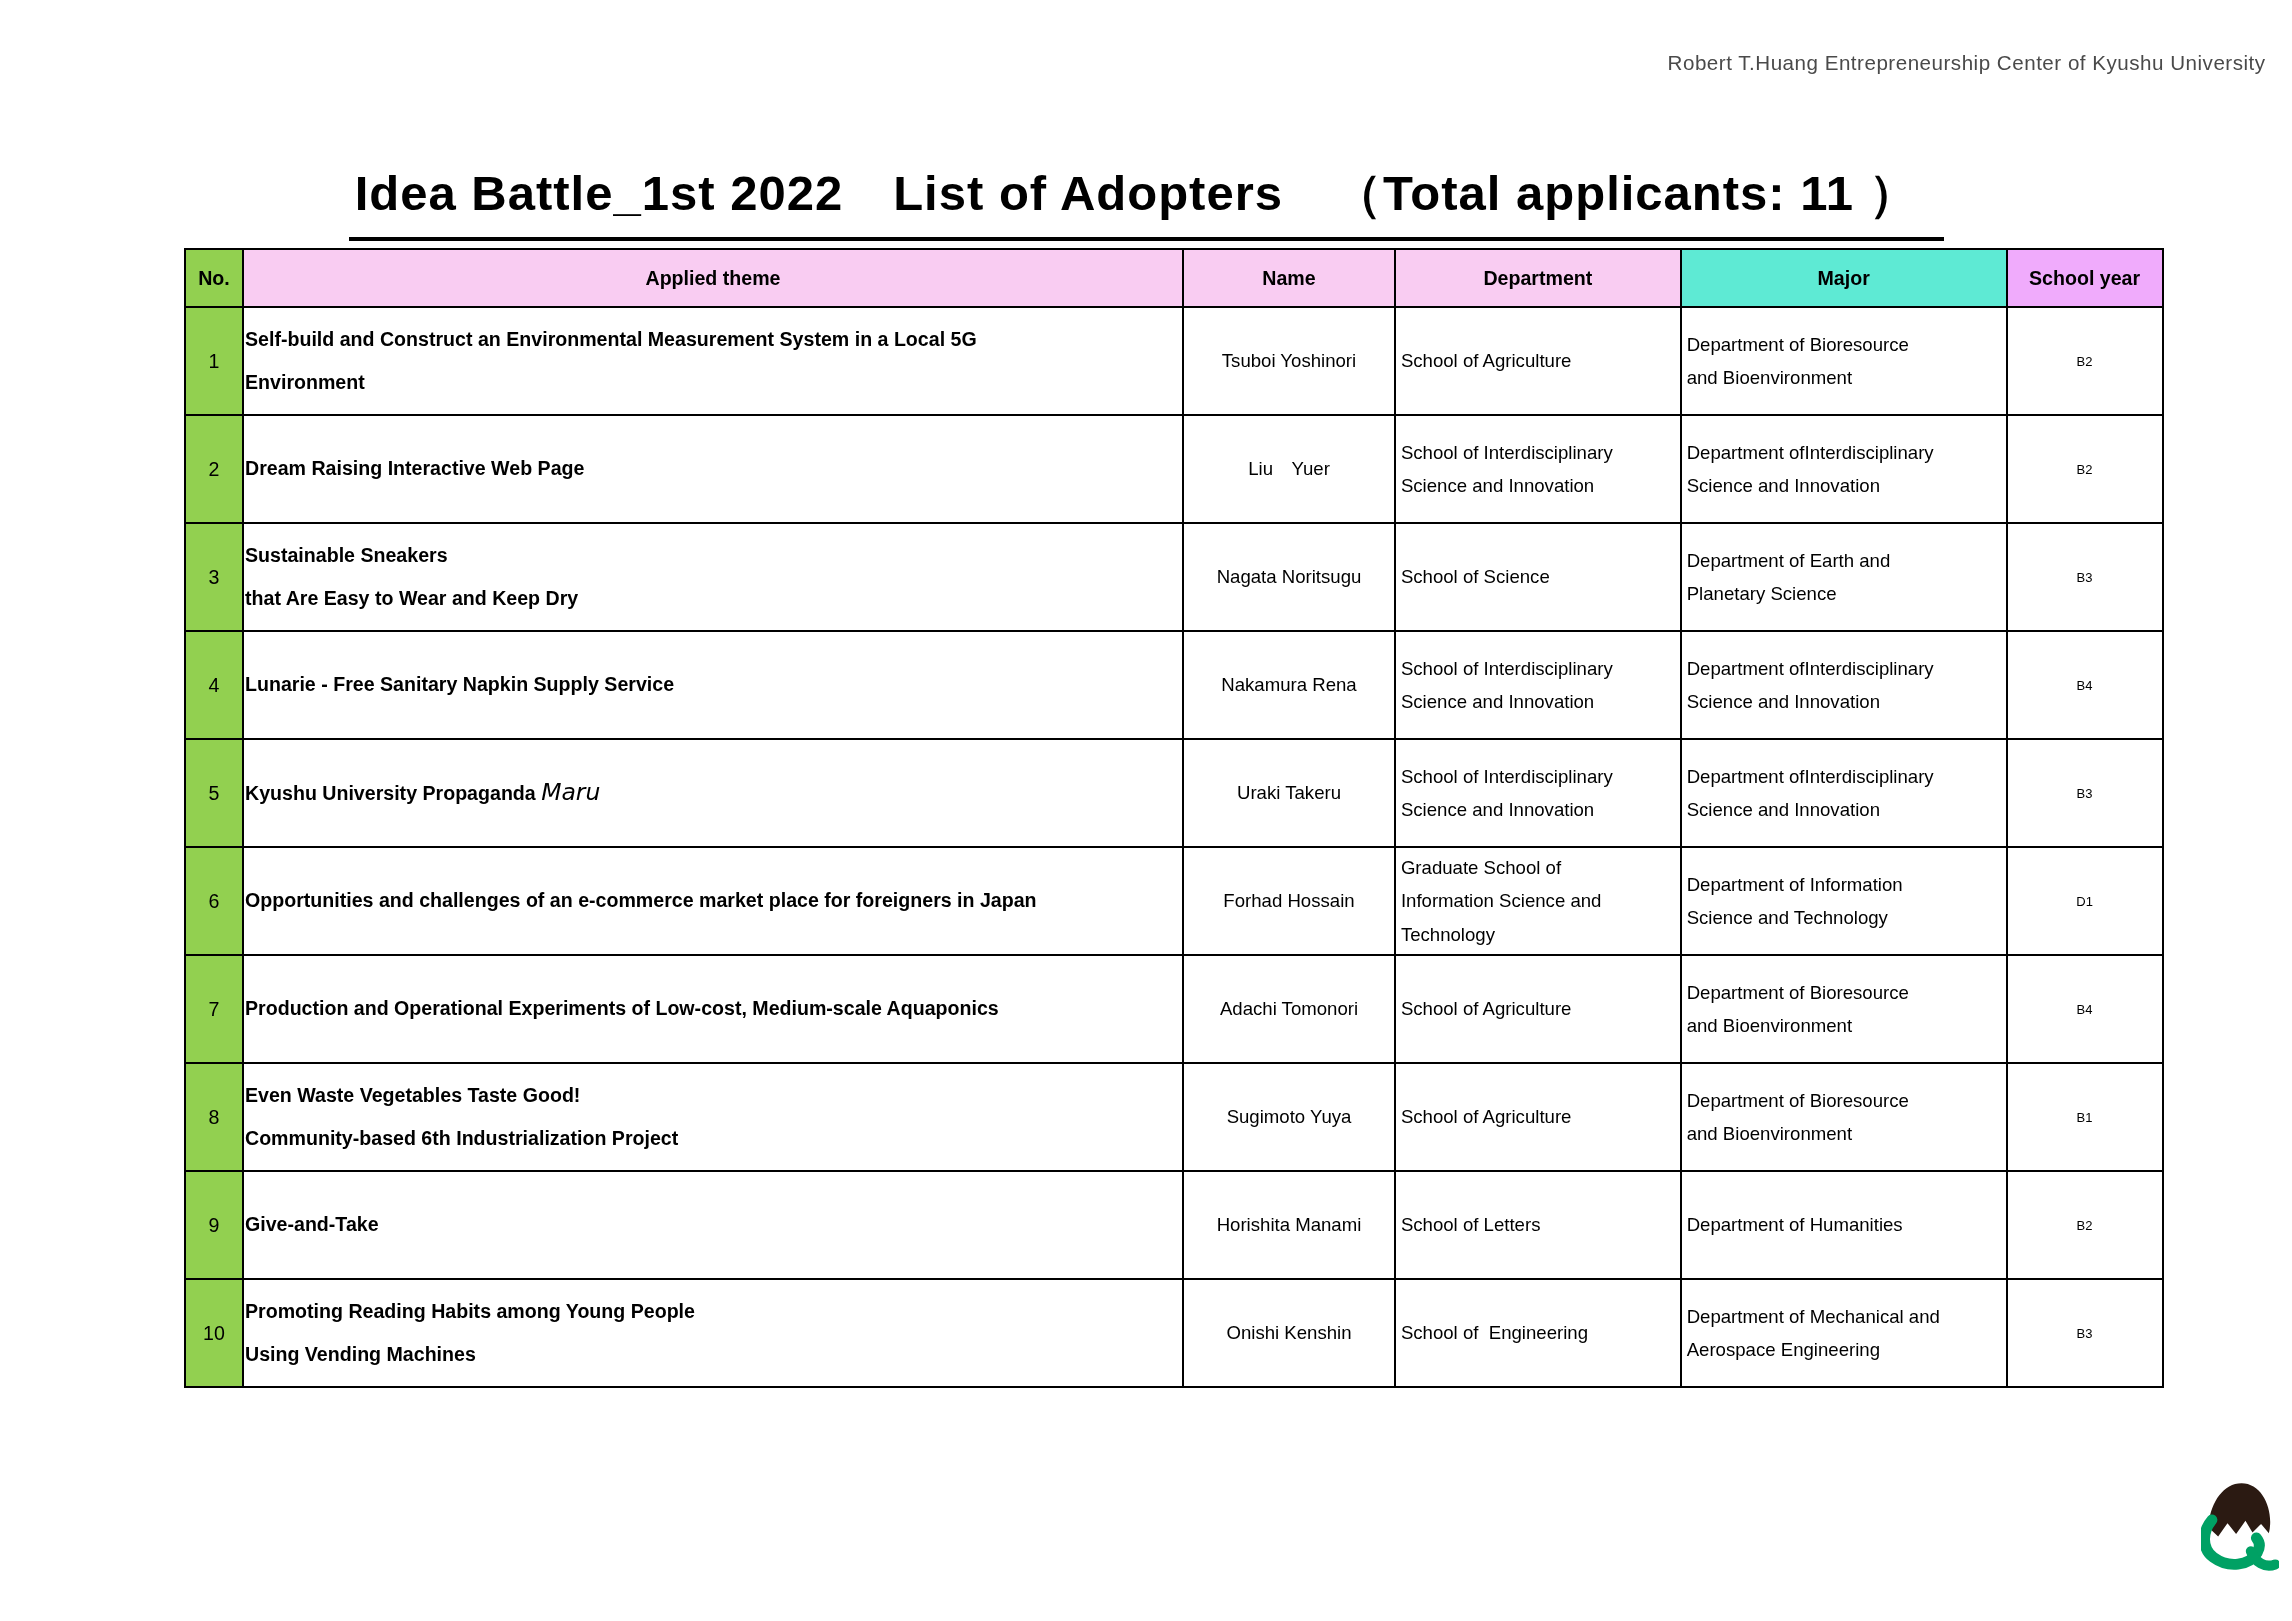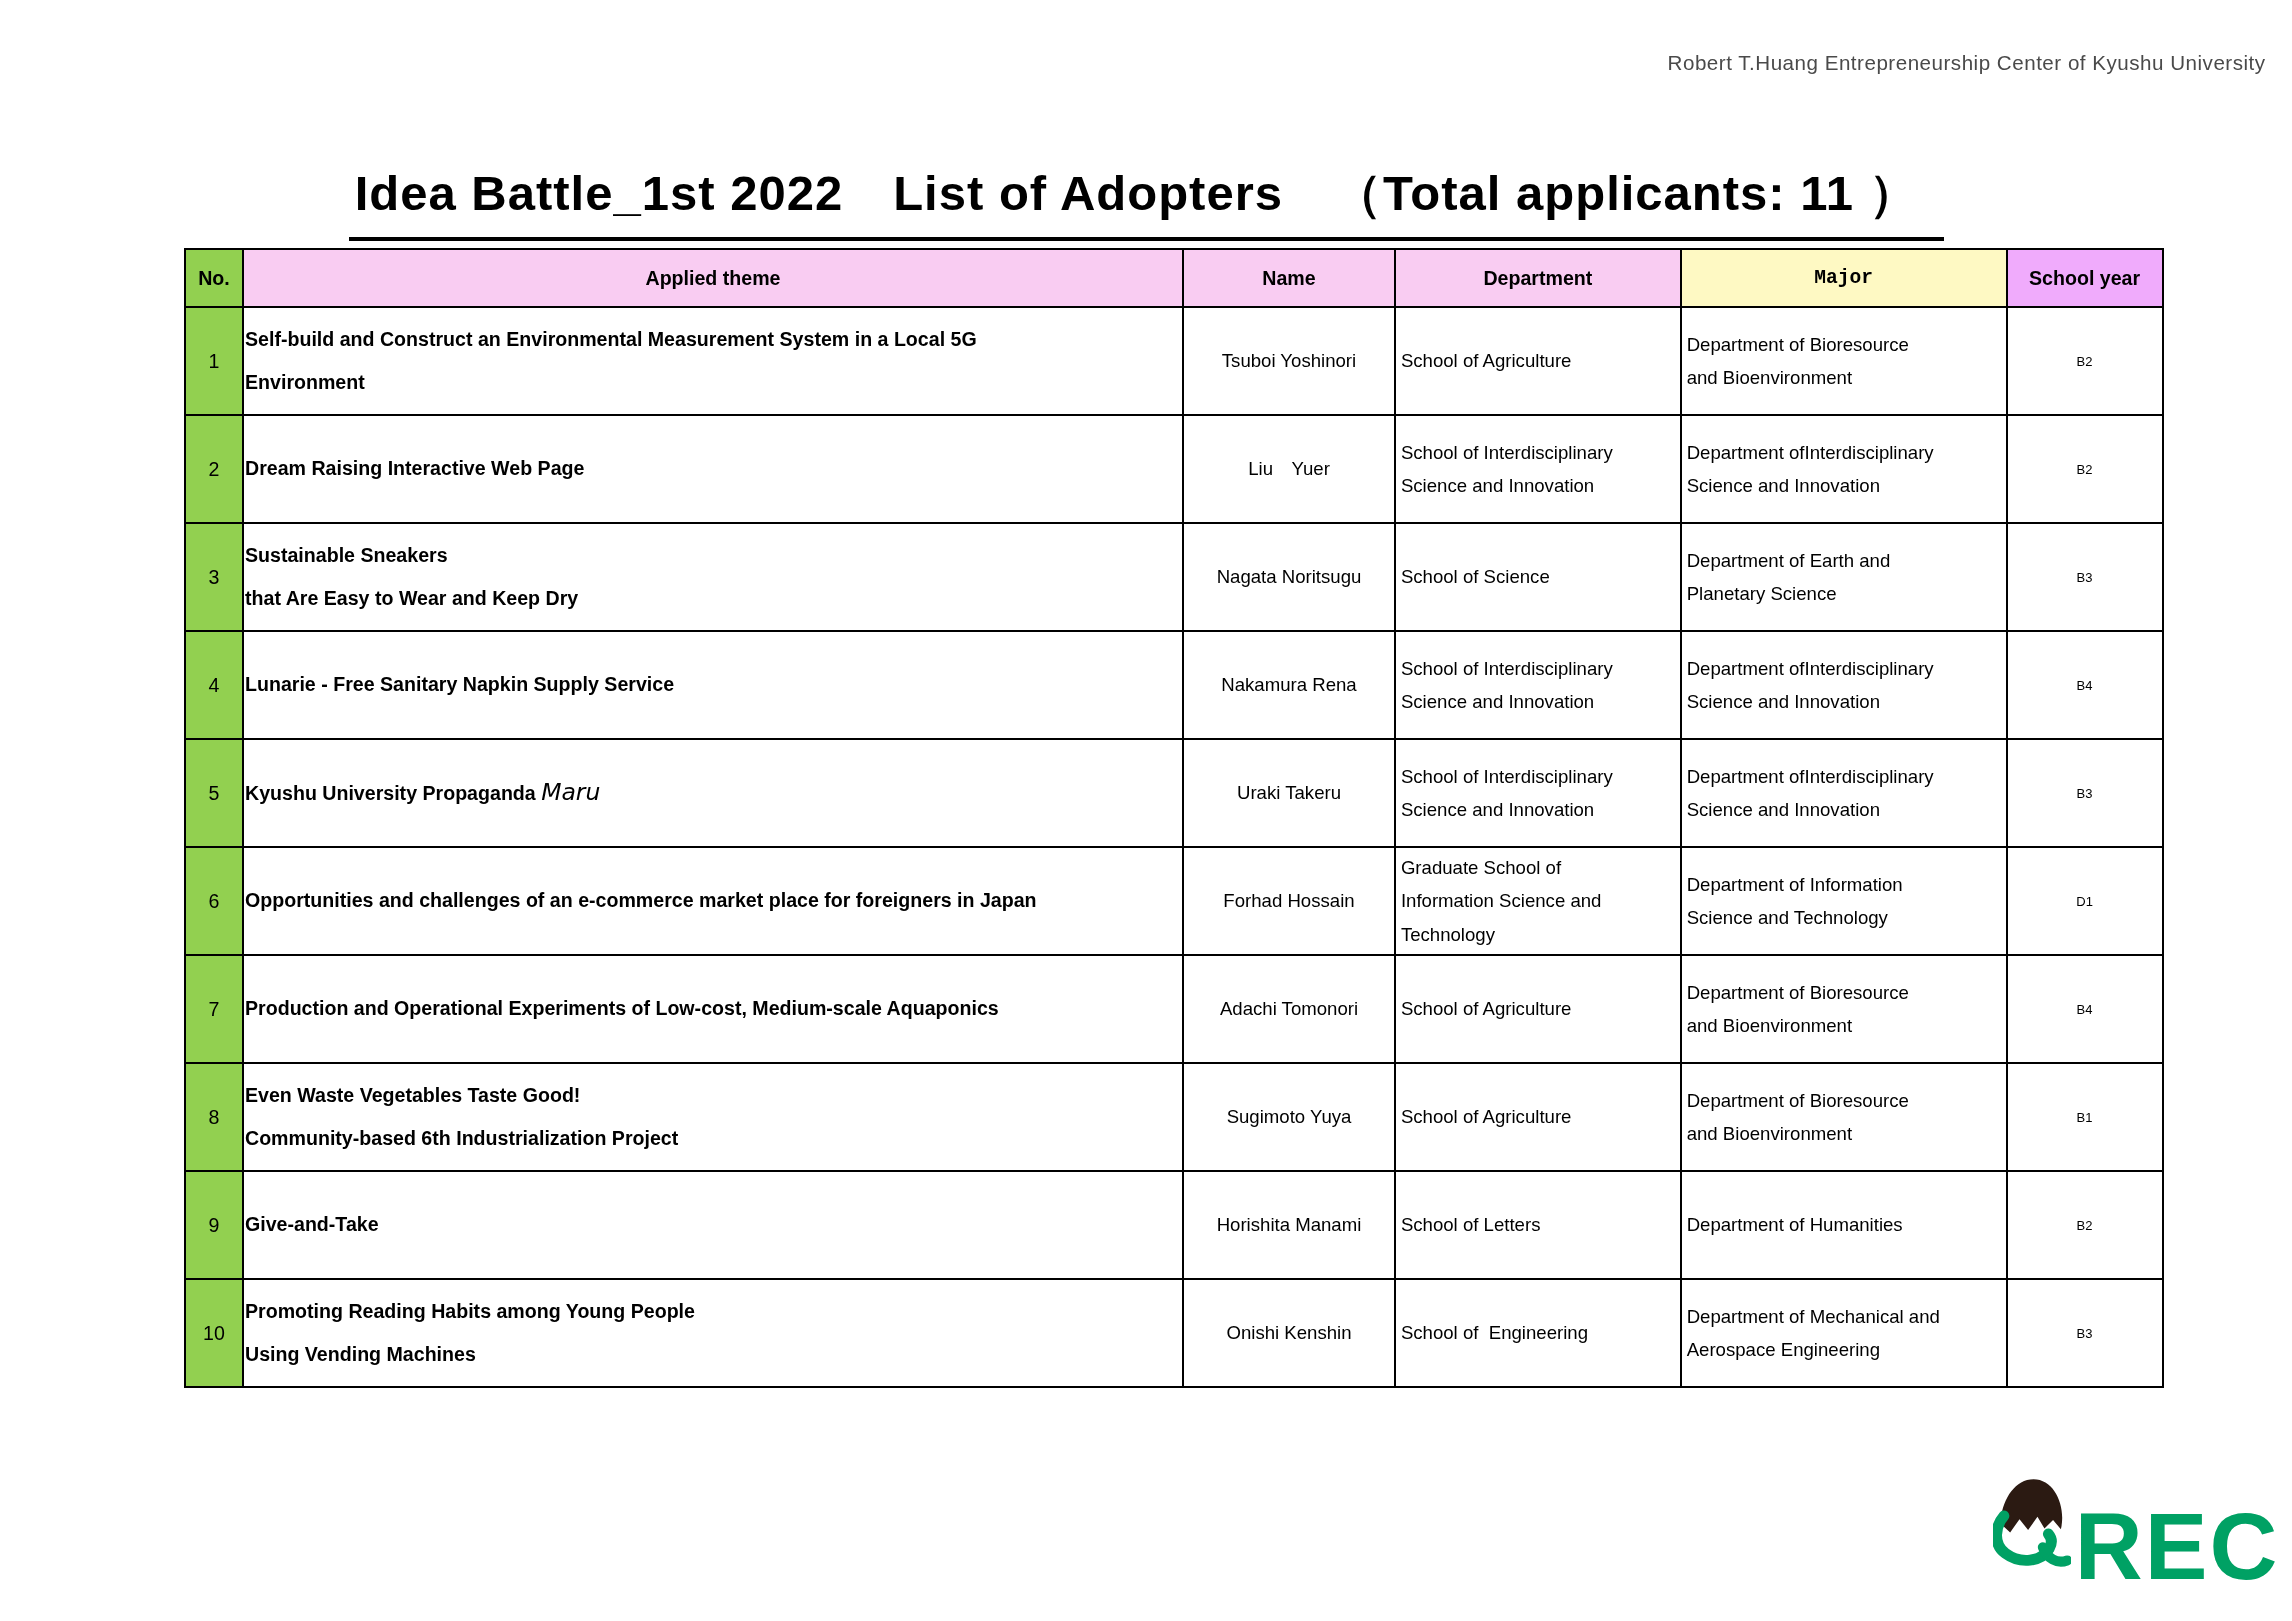--- a/index.html
+++ b/index.html
@@ -80,21 +80,21 @@
     <col class="col-dept">
       <col class="col-major">
       <col class="col-year">
   </colgroup>
   <thead>
     <tr>
       <th class="hdr-no" style="background: rgb(146, 208, 80);">No.</th>
       <th class="hdr" style="background: rgb(249, 204, 242);">Applied theme</th>
       <th class="hdr" style="background: rgb(249, 204, 242);">Name</th>
       <th class="hdr" style="background: rgb(249, 204, 242);">Department</th>
-      <th class="hdr" style="background: #fef9c3; font-family: Liberation Mono, monospace;">Major</th>
+      <th class="hdr" style="background: #5eead4;">Major</th>
       <th class="hdr" style="background: #f0abfc;">School year</th>
     </tr>
   </thead>
   <tbody>
       <tr>
         <td class="col-no" style="background: rgb(146, 208, 80);">1</td>
         <td class="col-theme">Self-build and Construct an Environmental Measurement System in a Local 5G<br>Environment</td>
         <td class="col-name">Tsuboi Yoshinori</td>
         <td class="col-dept">School of Agriculture</td>
         <td class="col-major">Department of Bioresource<br>and Bioenvironment</td>
@@ -174,15 +174,14 @@
       </tr>
     </tbody>
 </table>
 
 <div class="logo">
   <svg class="logo-mark" viewBox="0 0 100 132" xmlns="http://www.w3.org/2000/svg">
     <path d="M52,3 C29,3 13,27 10,54 L10,60 L22,71 L34,54 L45,68 L57,51 L66,66 L77,55 L87,67 C94,38 79,3 52,3 Z" fill="#2B1A12"></path>
     <path d="M14,50 C2,64 0,86 16,98 C35,112 62,109 72,92 C76,85 76,79 71,73" fill="none" stroke="#00A164" stroke-width="14" stroke-linecap="round"></path>
     <path d="M64,90 C69,104 82,112 95,107" fill="none" stroke="#00A164" stroke-width="13" stroke-linecap="round"></path>
   </svg>
-  <div class="logo-text" style="color: rgb(0, 161, 100);">REC</div>
 </div>
 
 
 </body></html>

